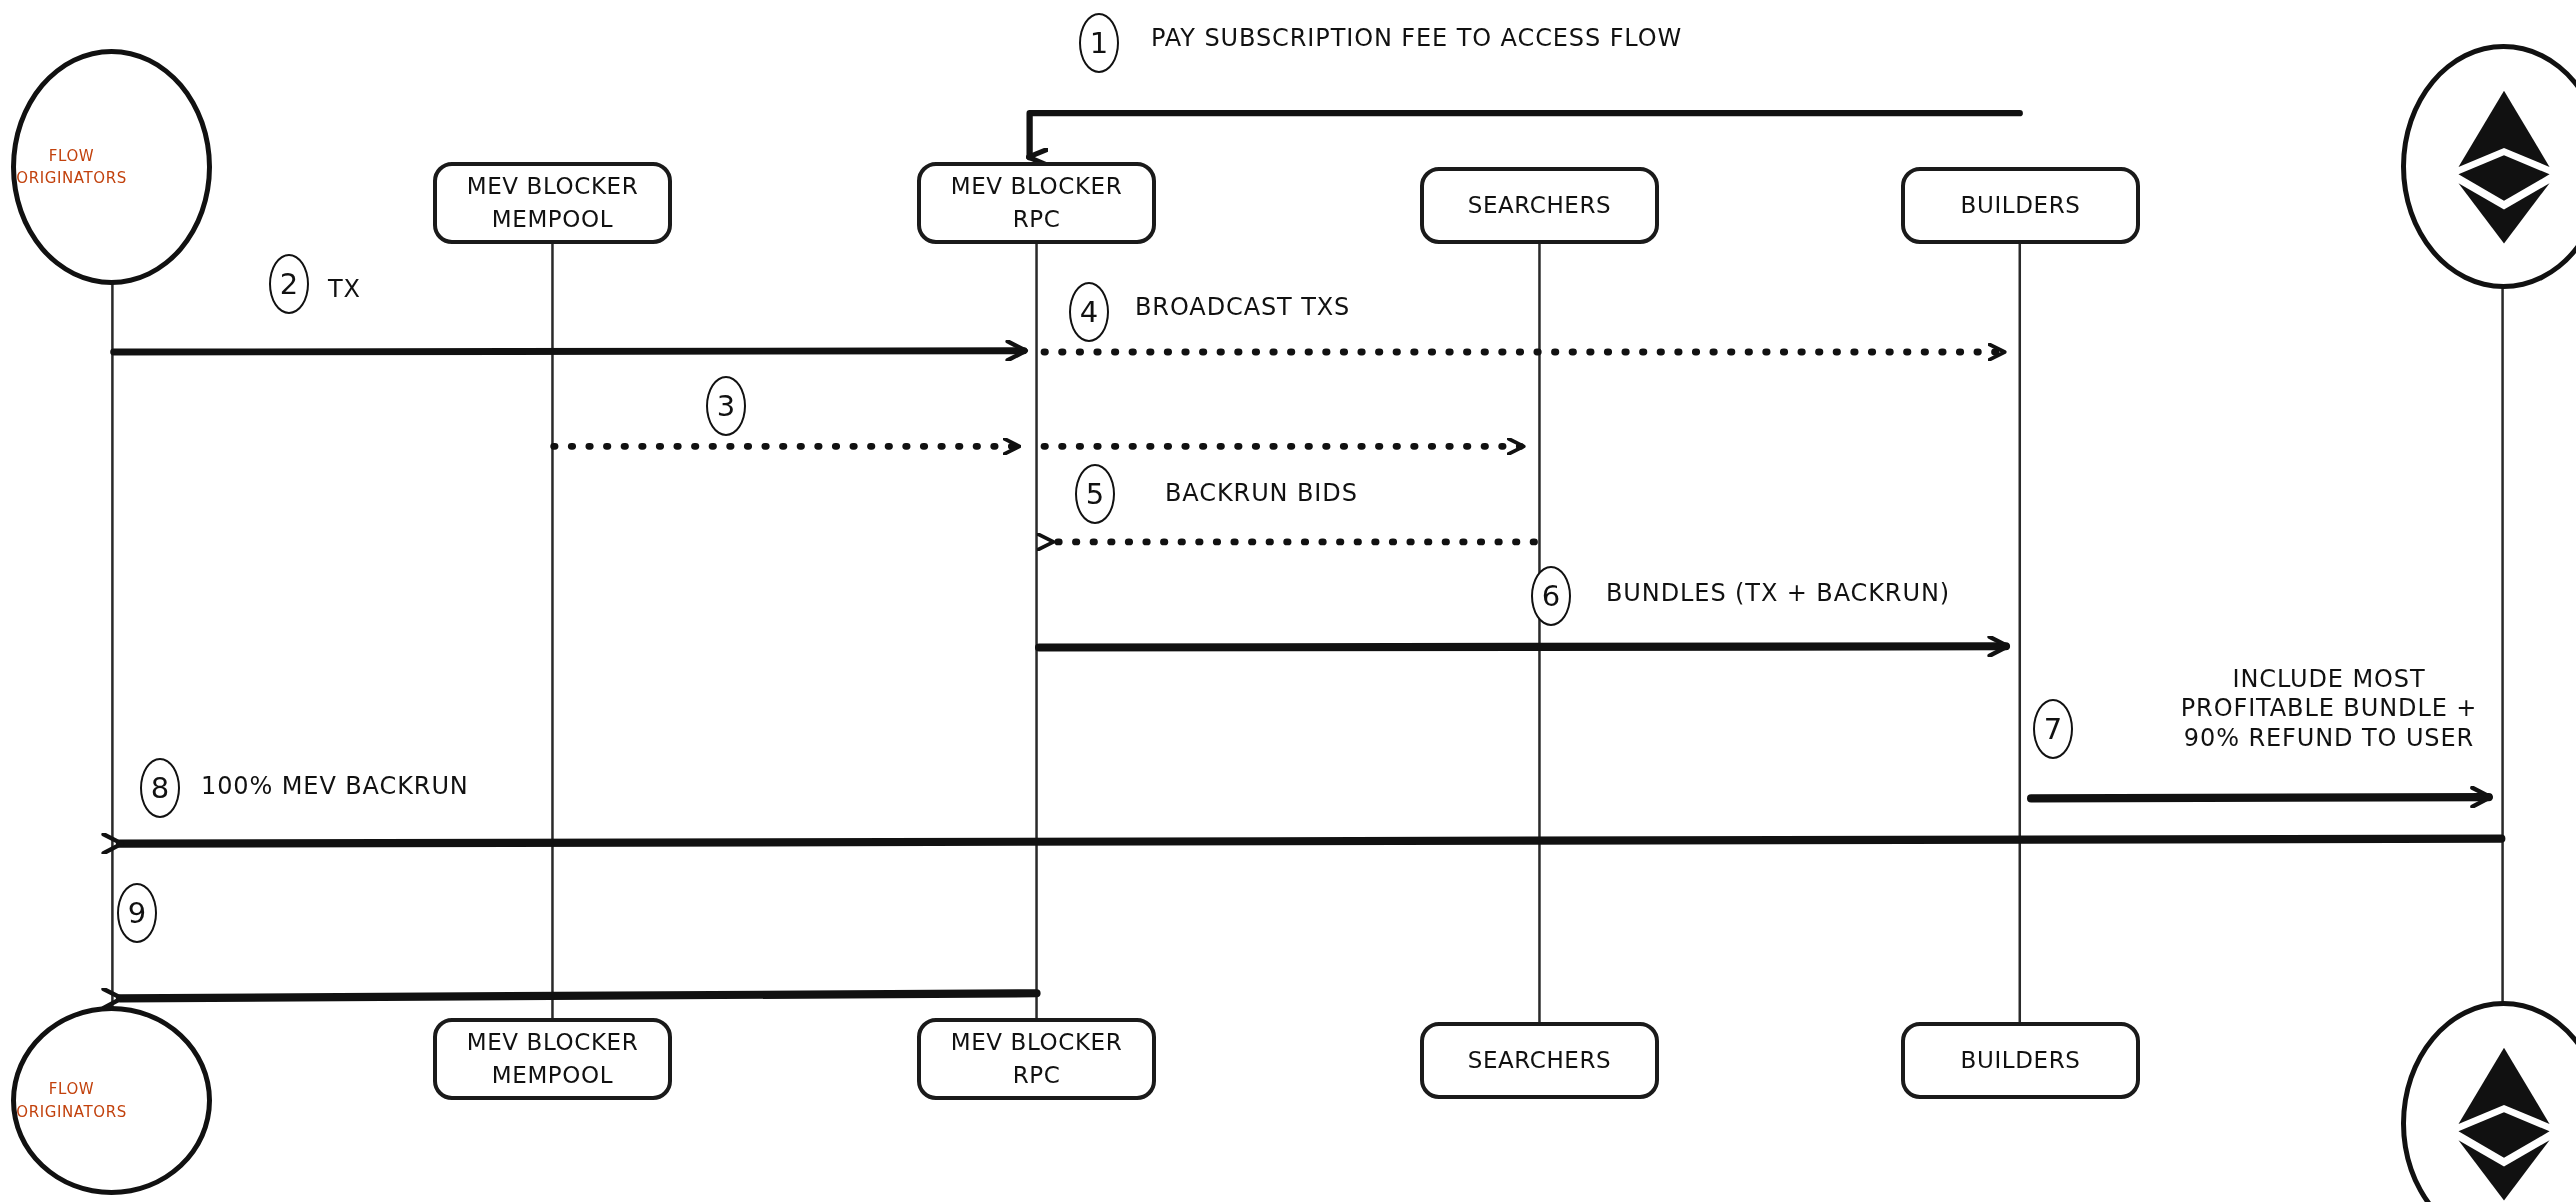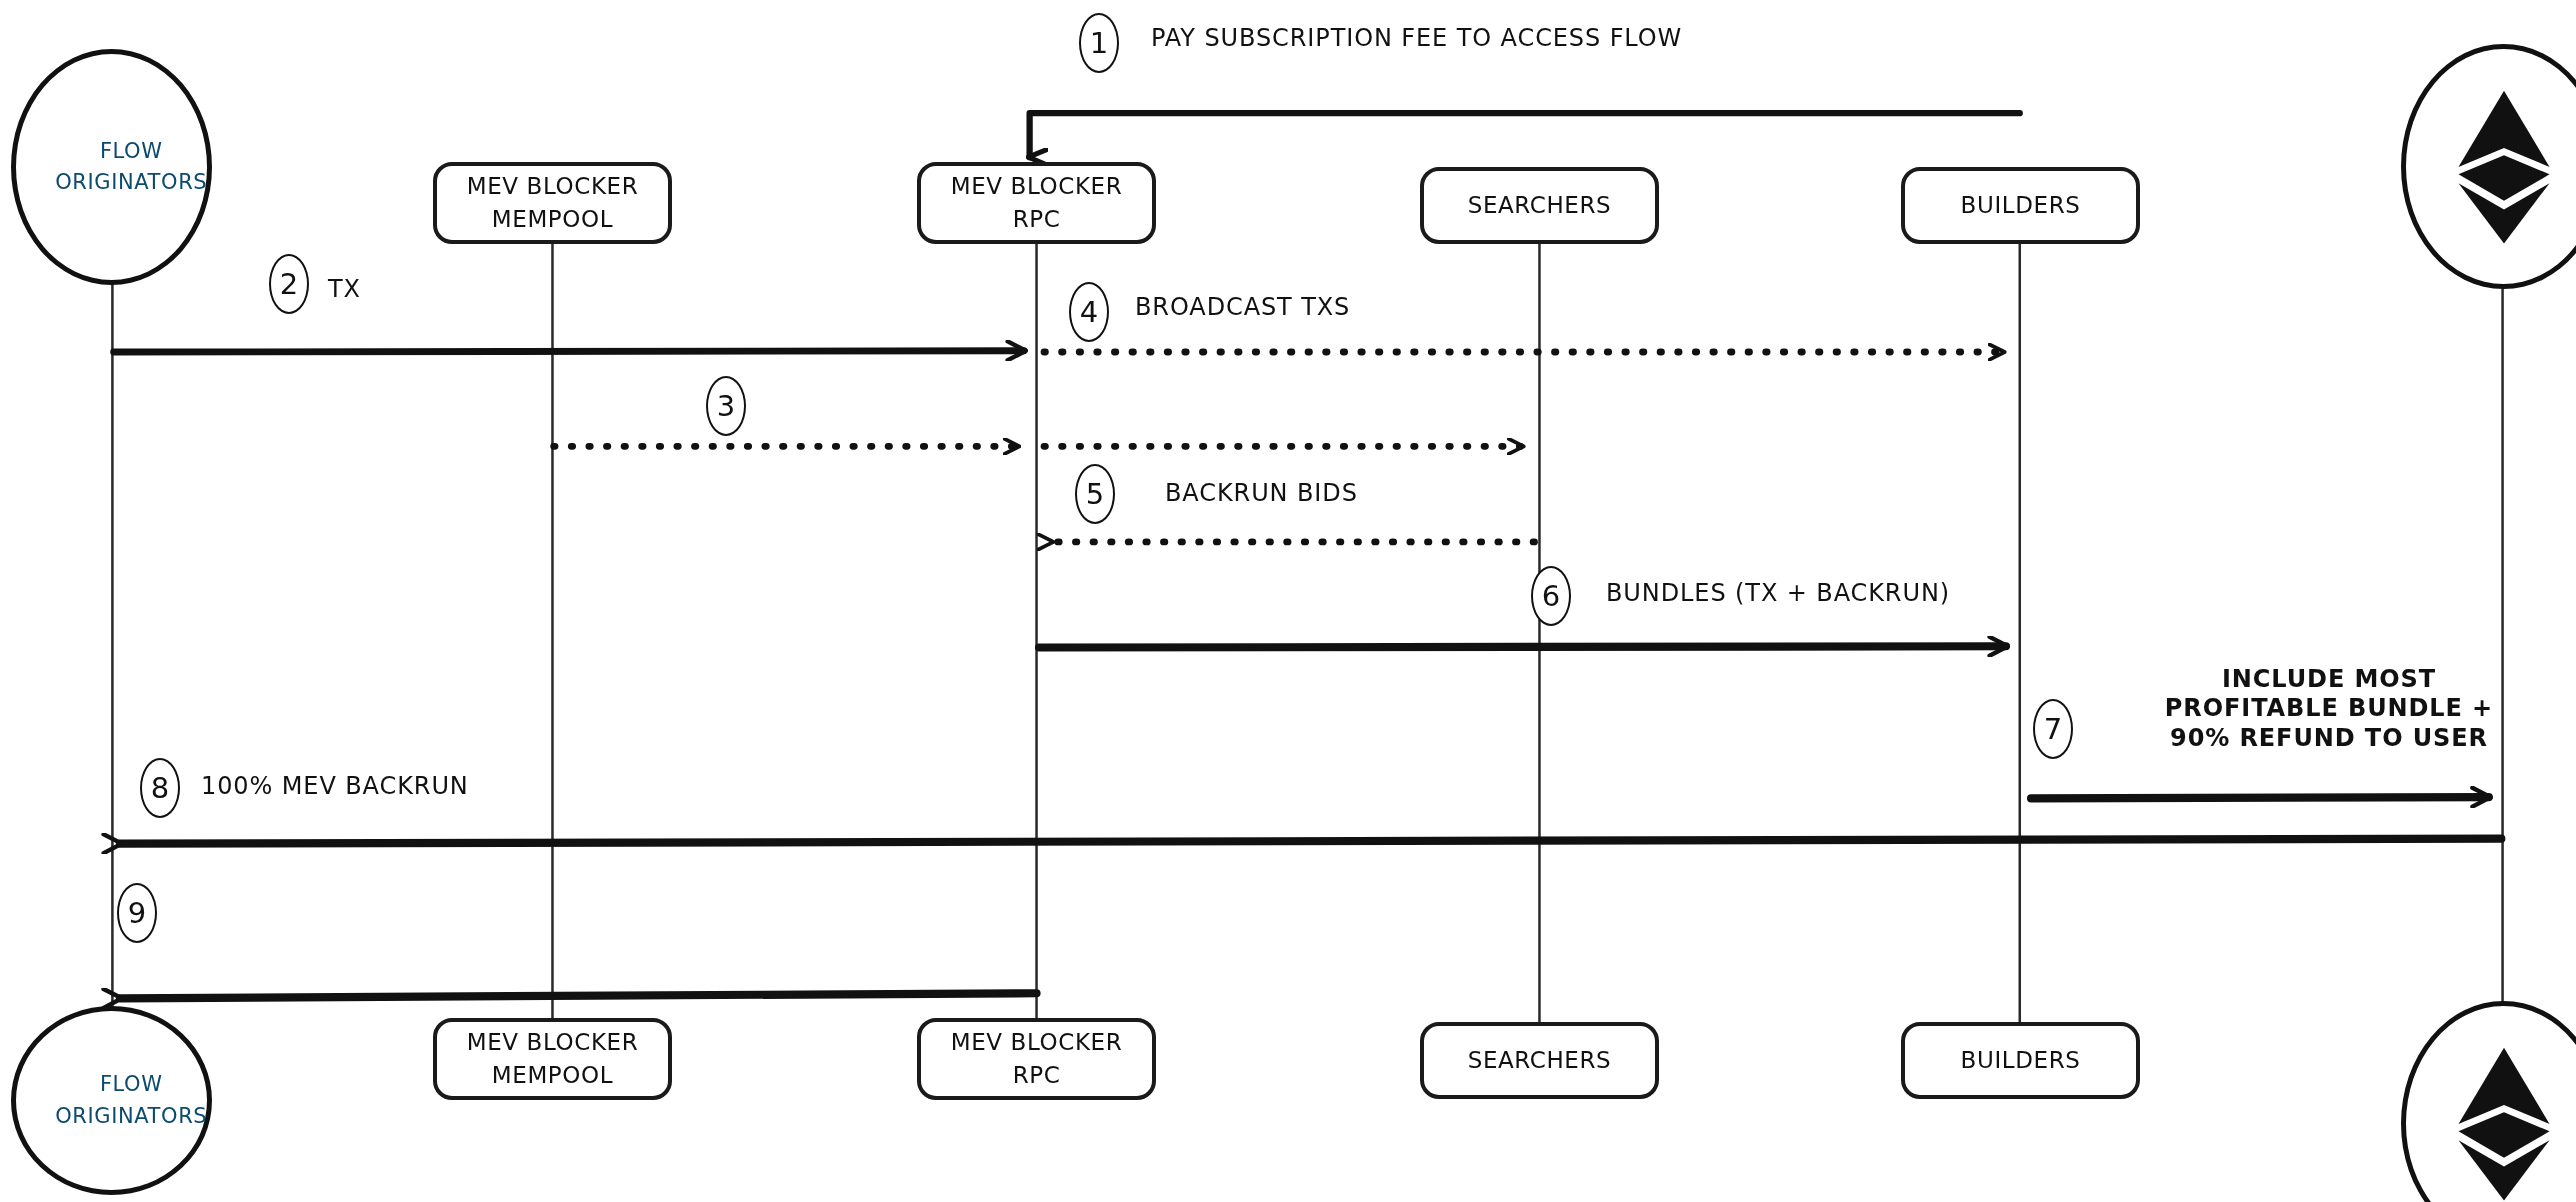--- a/index.html
+++ b/index.html
@@ -28,23 +28,23 @@
     text-transform:uppercase;
     padding:3.8px 6.3px;
   }
   .actor-box span{display:block;}
   .actor-ellipse{
     position:absolute;
     border:5px solid #111;
     border-radius:50%;
     background:#fff;
     box-sizing:border-box;
-    display:flex;align-items:center;justify-content:flex-end;
+    display:flex;align-items:center;justify-content:flex-start;
     text-align:center;line-height:1.5;
-    font-size:21px;letter-spacing:0.6px;color:#0c4a6e;
+    font-size:15px;letter-spacing:0.6px;color:#c2410c;
     text-transform:uppercase;
   }
   .eth-ellipse{
     position:absolute;
     border:5px solid #111;
     border-radius:50%;
     background:#fff;
     box-sizing:border-box;
     display:flex;align-items:center;justify-content:center;
   }
@@ -229,21 +229,21 @@
   <div class="msg left" style="left:1165px;top:479px;">BACKRUN BIDs</div>
 
   <div class="badge" style="left:1531px;top:566px;">
     <span>6</span>
   </div>
   <div class="msg left" style="left:1590px;top:579px;margin-left:16px;">BUNDLES (TX + BACKRUN)</div>
 
   <div class="badge" style="left:2033px;top:699px;">
     <span>7</span>
   </div>
-  <div class="msg center" style="left:2087px;top:665px;width:484px;font-weight:bold;">INCLUDE MOST
+  <div class="msg center" style="left:2087px;top:665px;width:484px;">INCLUDE MOST
 PROFITABLE BUNDLE +
 90% REFUND TO USER</div>
 
   <div class="badge" style="left:140px;top:758px;">
     <span>8</span>
   </div>
   <div class="msg left" style="left:201px;top:772px;">100% MEV BACKRUN</div>
 
   <div class="badge" style="left:117px;top:883px;">
     <span>9</span>

